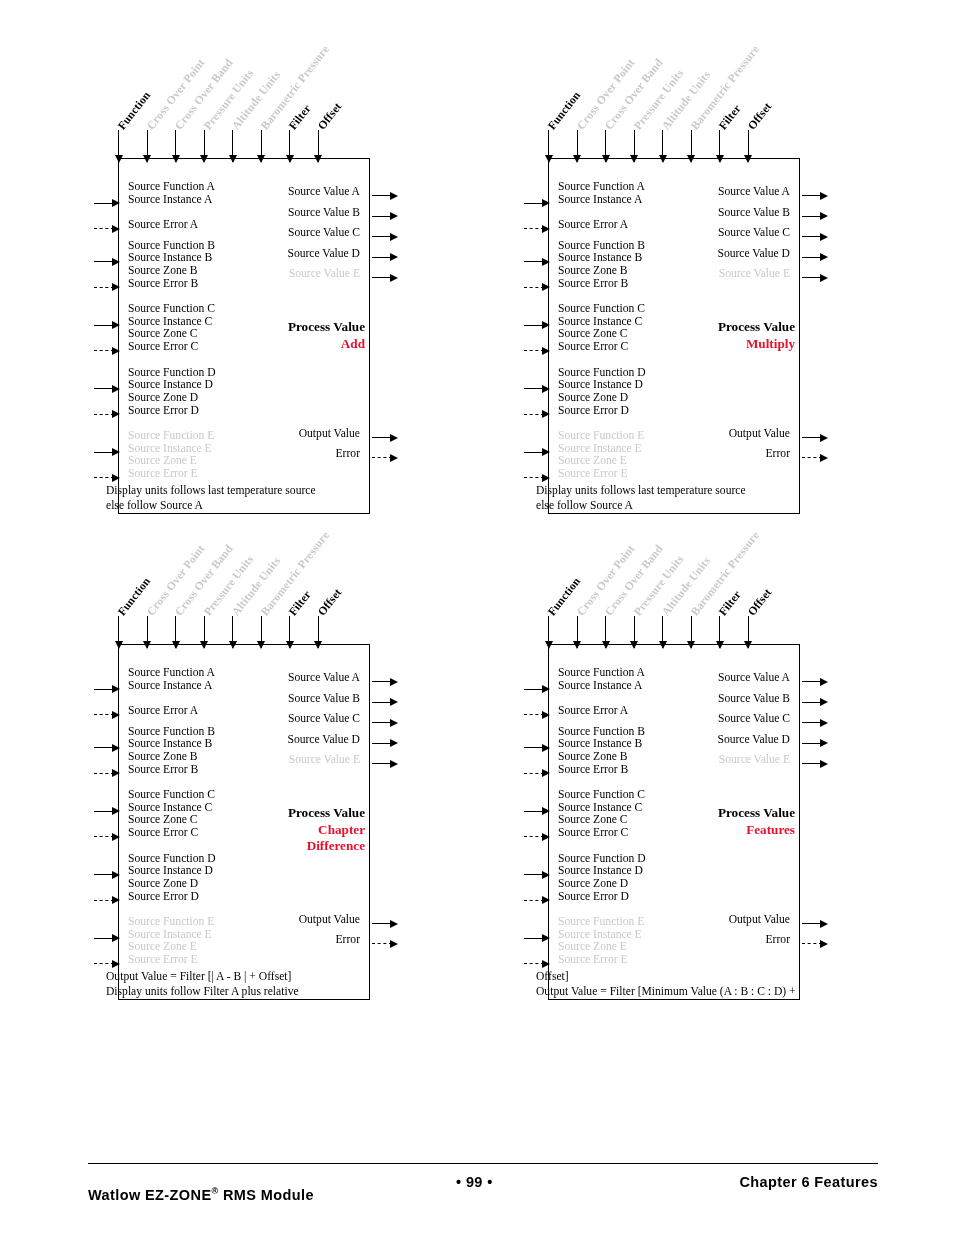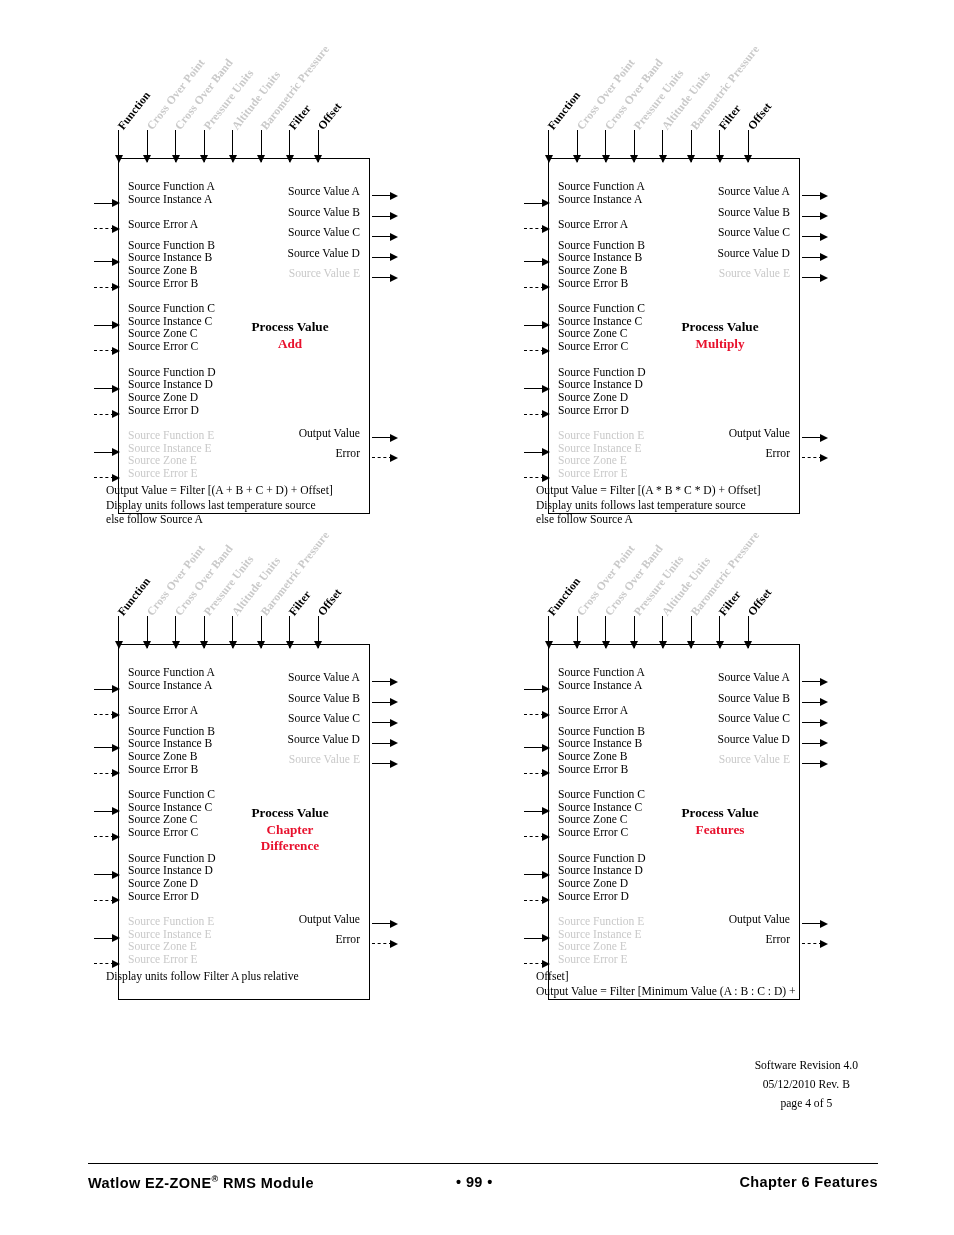--- a/index.html
+++ b/index.html
@@ -104,31 +104,31 @@
     color: #000;
   }
   .sig.dim { color: #c9c9c9; }
   .sig.left { left: 9px; }
   .sig.right { right: 9px; text-align: right; }
 
   .pv-title {
     position: absolute;
     width: 150px;
     right: 4px;
-    text-align: center;
+    text-align: right;
     font-size: 13.2px;
     font-weight: bold;
     line-height: 15.5px;
     color: #000;
   }
   .pv-op {
     position: absolute;
     width: 150px;
     right: 4px;
-    text-align: center;
+    text-align: right;
     font-size: 13.2px;
     font-weight: bold;
     line-height: 15.5px;
   }
 
   
   .sarrow {
     position: absolute;
     height: 1px;
     width: 26px;
@@ -192,21 +192,21 @@
     left: 88px;
     top: 1174px;
     width: 790px;
     height: 26px;
     font-family: "Liberation Sans", "DejaVu Sans", sans-serif;
     font-size: 14.5px;
     font-weight: bold;
     letter-spacing: 0.4px;
     color: #000;
   }
-  .footer .f-left  { position: absolute; left: 0;    top: 0; }
+  .footer .f-left  { position: absolute; left: 0;    top: 12px; }
   .footer .f-mid   { position: absolute; left: 368px; top: 0; }
   .footer .f-right { position: absolute; right: 0;   top: 0; }
   .footer sup { font-size: 9px; vertical-align: super; }
 </style>
 </head>
 <body>
 
 <div id="page">
     <div class="diagram d0">
       <div class="param-stack">
@@ -323,21 +323,20 @@
       </div>
       <div class="sarrow" style="left: 284px; top: 385px;">
         <div class="shaft"></div>
         <div class="head"></div>
       </div>
       <div class="sarrow dashed" style="left: 284px; top: 405px;">
         <div class="shaft"></div>
         <div class="head"></div>
       </div>
       <div class="caption">
-        <div>Output Value = Filter [(A + B + C + D) + Offset]</div>
         <div>Display units follows last temperature source</div>
         <div>else follow Source A</div>
       </div>
     </div>
     <div class="diagram d1">
       <div class="param-stack">
         <div class="param-lbl" style="left: 32px; top: 70px;">Function</div>
         <div class="param-lbl dim" style="left: 60.5px; top: 70px;">Cross Over Point</div>
         <div class="param-lbl dim" style="left: 89px; top: 70px;">Cross Over Band</div>
         <div class="param-lbl dim" style="left: 117.5px; top: 70px;">Pressure Units</div>
@@ -450,21 +449,20 @@
       </div>
       <div class="sarrow" style="left: 284px; top: 385px;">
         <div class="shaft"></div>
         <div class="head"></div>
       </div>
       <div class="sarrow dashed" style="left: 284px; top: 405px;">
         <div class="shaft"></div>
         <div class="head"></div>
       </div>
       <div class="caption">
-        <div>Output Value = Filter [(A * B * C * D) + Offset]</div>
         <div>Display units follows last temperature source</div>
         <div>else follow Source A</div>
       </div>
     </div>
     <div class="diagram d2">
       <div class="param-stack">
         <div class="param-lbl" style="left: 32px; top: 70px;">Function</div>
         <div class="param-lbl dim" style="left: 60.5px; top: 70px;">Cross Over Point</div>
         <div class="param-lbl dim" style="left: 89px; top: 70px;">Cross Over Band</div>
         <div class="param-lbl dim" style="left: 117.5px; top: 70px;">Pressure Units</div>
@@ -578,20 +576,21 @@
       </div>
       <div class="sarrow" style="left: 284px; top: 385px;">
         <div class="shaft"></div>
         <div class="head"></div>
       </div>
       <div class="sarrow dashed" style="left: 284px; top: 405px;">
         <div class="shaft"></div>
         <div class="head"></div>
       </div>
       <div class="caption">
+        <div>Output Value = Filter [| A -  B | + Offset]</div>
         <div>Display units follow Filter A plus relative</div>
       </div>
     </div>
     <div class="diagram d3">
       <div class="param-stack">
         <div class="param-lbl" style="left: 32px; top: 70px;">Function</div>
         <div class="param-lbl dim" style="left: 60.5px; top: 70px;">Cross Over Point</div>
         <div class="param-lbl dim" style="left: 89px; top: 70px;">Cross Over Band</div>
         <div class="param-lbl dim" style="left: 117.5px; top: 70px;">Pressure Units</div>
         <div class="param-lbl dim" style="left: 146px; top: 70px;">Altitude Units</div>
@@ -707,24 +706,19 @@
       </div>
       <div class="sarrow dashed" style="left: 284px; top: 405px;">
         <div class="shaft"></div>
         <div class="head"></div>
       </div>
       <div class="caption">
         <div>Offset]</div>
         <div>Output Value = Filter [Minimum Value (A : B : C : D) +</div>
       </div>
     </div>
-    <div class="revision">
-      <div>Software Revision 4.0</div>
-      <div>05/12/2010 Rev. B</div>
-      <div>page 4 of 5</div>
-    </div>
     <div class="footer-rule"></div>
     <div class="footer">
       <div class="f-left">Watlow EZ-ZONE<sup>®</sup> RMS Module</div>
       <div class="f-mid">•  99  •</div>
       <div class="f-right">Chapter 6 Features</div>
     </div>
   </div>
 
 </body></html>

